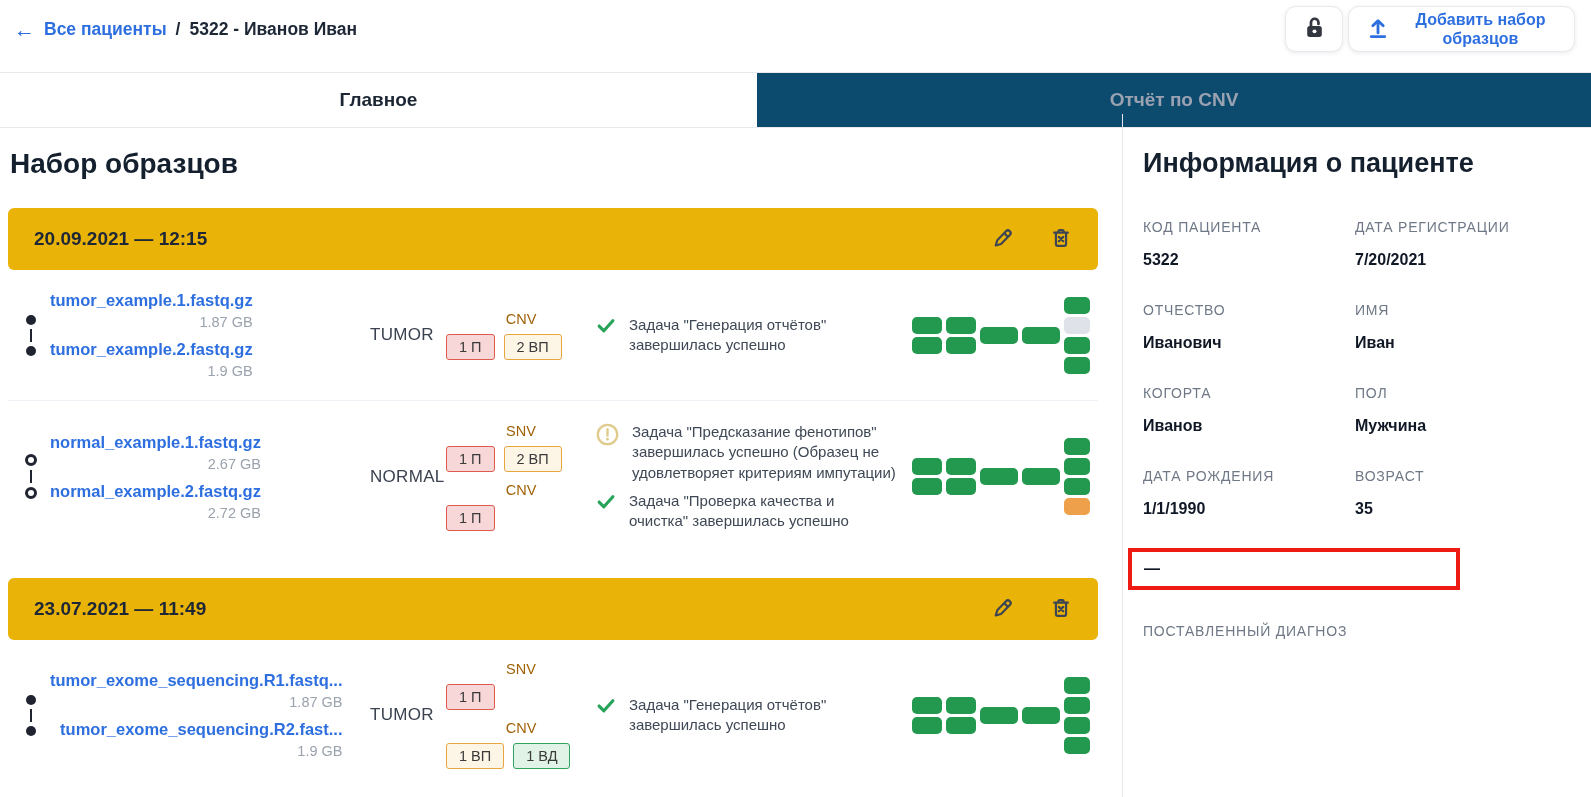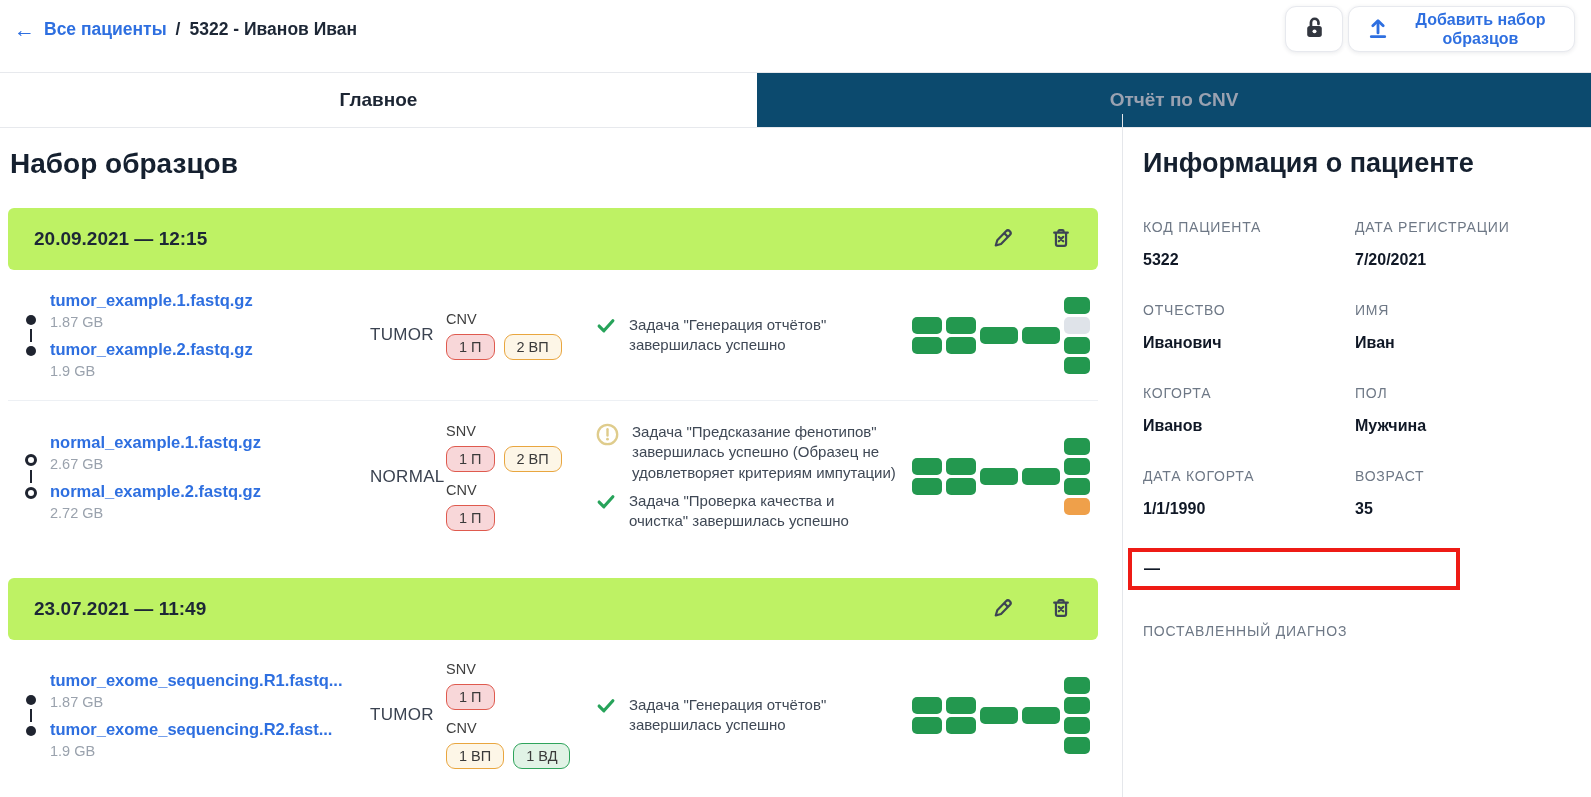--- a/index.html
+++ b/index.html
@@ -31,43 +31,43 @@
   .tab.inactive { flex:1; background:#0c4a6e; color:#9aa2b1; }
 
   
   .main { position:absolute; top:114px; left:0; right:0; bottom:0; }
   .divider-v { position:absolute; left:1122px; top:0; bottom:0; width:1px; background:#e5e7eb; }
 
   .left-col { position:absolute; left:0; top:0; width:1106px; }
   .section-title { font-size:28px; font-weight:bold; color:#15202f; margin:34px 0 0 10px; }
   .cards { margin:28px 8px 0 8px; }
   .card { margin-bottom:26px; }
-  .card-header { height:62px; background:#bef264; border-radius:6px; display:flex; align-items:center; padding:16px 26px; }
+  .card-header { height:62px; background:#eab308; border-radius:6px; display:flex; align-items:center; padding:16px 26px; }
   .card-date { font-size:19px; font-weight:bold; color:#1d2736; }
   .card-actions { margin-left:auto; display:flex; gap:36px; align-items:center; }
   .icon-action { background:none; border:none; cursor:pointer; display:flex; align-items:center; }
 
   .sample-row { display:flex; align-items:center; padding:21px 4px 21px 12px; }
   .sample-row + .sample-row { border-top:1px solid #edf0f4; }
 
-  .files-col { width:350px; display:flex; }
+  .files-col { width:350px; display:flex;text-align:right; }
   .timeline { width:22px; display:flex; flex-direction:column; align-items:center; justify-content:center; flex:none; }
   .dot { width:10px; height:10px; border-radius:50%; background:#1f2430; flex:none; }
   .dot.hollow { background:#fff; border:3px solid #1f2430; width:12px; height:12px; }
   .tline { width:2.5px; height:13px; background:#1f2430; margin:4px 0; }
   .file-list { padding-left:8px; }
   .file-name { display:block; color:#2e6fe0; font-size:16.5px; font-weight:bold; cursor:pointer; text-decoration:none; }
   .file-size { color:#9aa2ad; font-size:14.5px; margin:4px 0 10px; }
   .file-entry:last-child .file-size { margin-bottom:0; }
 
   .type-col { width:76px; font-size:17px; color:#3a4250; letter-spacing:.3px; flex:none; }
   .badges-col { width:150px; display:flex; flex-direction:column; gap:10px; flex:none; }
-  .badge-group-label { font-size:14.5px; color:#404040; margin-bottom:7px; }
+  .badge-group-label { font-size:14.5px; color:#a16207; margin-bottom:7px;text-align:center; }
   .badge-row { display:flex; gap:9px; }
-  .badge { font-size:14.5px; color:#3a3a3a; padding:4px 12px; border-radius:9px; border:1.5px solid; white-space:nowrap; }
+  .badge { font-size:14.5px; color:#3a3a3a; padding:4px 12px; border-radius:3px; border:1.5px solid; white-space:nowrap; }
   .badge.pink   { background:#f8d7d9; border-color:#df5a4e; }
   .badge.yellow { background:#fdf6e7; border-color:#e9a63f; }
   .badge.green  { background:#e1f3e6; border-color:#2fa45c; }
 
   .status-col { width:300px; display:flex; flex-direction:column; gap:8px; flex:none; }
   .status-item { display:flex; gap:13px; align-items:flex-start; }
   .status-icon { flex:none; margin-top:1px; }
   .status-text { font-size:15px; color:#3f4855; line-height:1.35; max-width:280px; }
 
   .viz { margin-left:auto; margin-right:4px; display:flex; align-items:center; gap:4px; }
@@ -396,21 +396,21 @@
           </div>
           <div class="field">
             <div class="field-label">КОГОРТА</div>
             <div class="field-value">Иванов</div>
           </div>
           <div class="field">
             <div class="field-label">ПОЛ</div>
             <div class="field-value">Мужчина</div>
           </div>
           <div class="field">
-            <div class="field-label">ДАТА КОГОРТА</div>
+            <div class="field-label">ДАТА РОЖДЕНИЯ</div>
             <div class="field-value">1/1/1990</div>
           </div>
           <div class="field">
             <div class="field-label">ВОЗРАСТ</div>
             <div class="field-value">35</div>
           </div>
           <div class="field full">
             <div class="cohort-box">
               <div class="field-value">—</div>
             </div>

